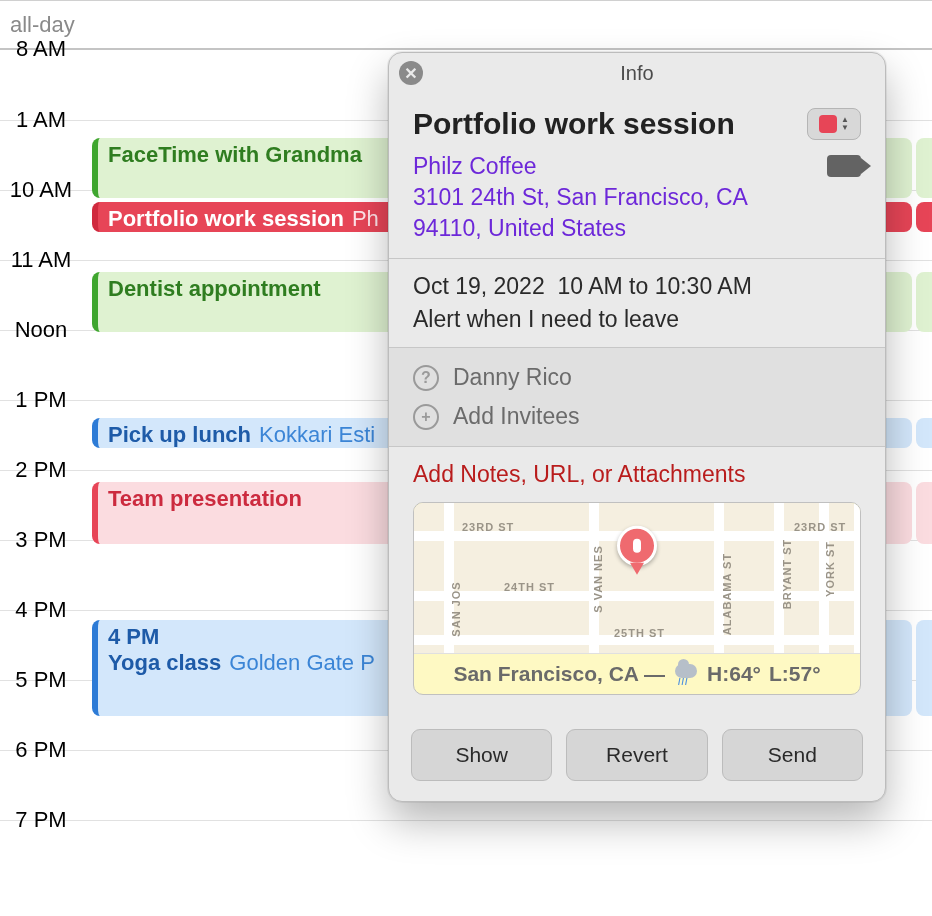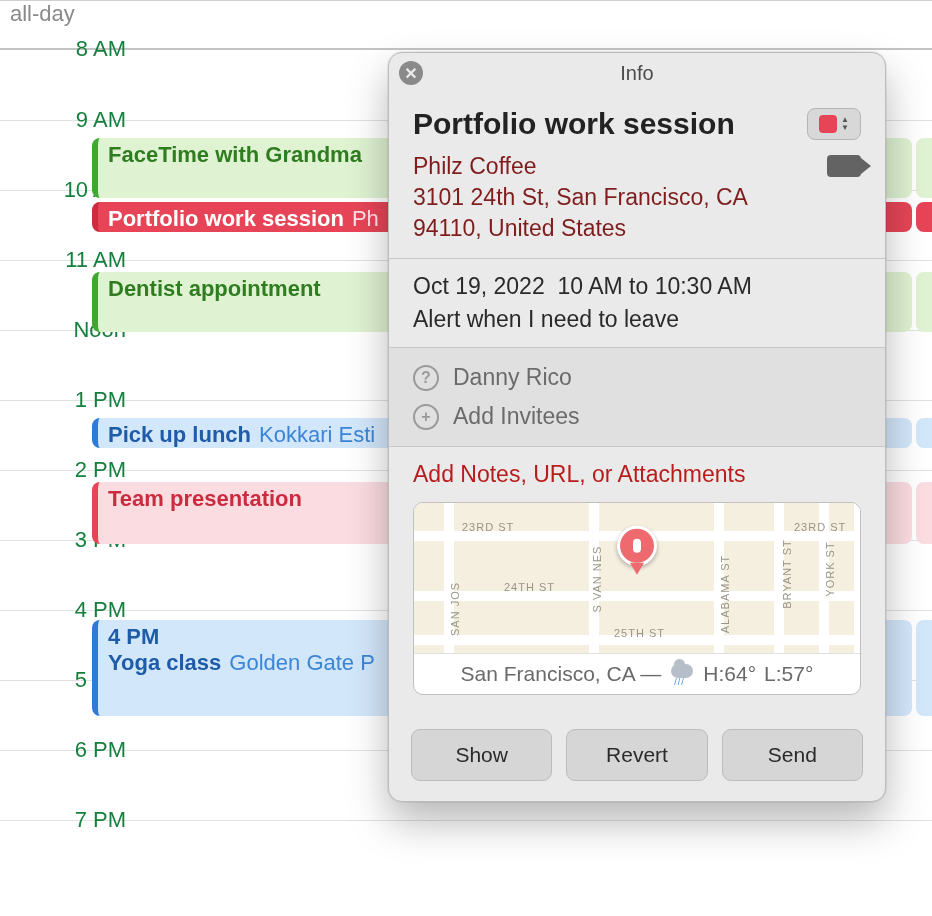--- a/index.html
+++ b/index.html
@@ -19,44 +19,43 @@
     left: 0; top: 0;
     width: 932px;
     height: 916px;
   }
   .allday-row {
     height: 50px;
     border-top: 1px solid #d0d0d0;
     border-bottom: 2px solid #c4c4c4;
     padding-left: 10px;
     display: flex;
-    align-items: flex-start;
+    align-items: center;
     font-size: 22px;
     color: #8a8a8a;
   }
   .hours {
     position: absolute;
     left: 0; top: 50px;
     width: 932px;
   }
   .hour-row {
     height: 70px;
     border-top: 1px solid #e1e1e1;
     position: relative;
   }
   .hour-row:first-child { border-top: none; }
   .hour-label {
     position: absolute;
     left: 0;
     top: -14px;
     width: 82px;
-    text-align: right;
+    text-align: center;
     font-size: 22px;
-    color: #15803d;
-    margin-left: 44px;
+    color: #000000;
   }
   .event {
     position: absolute;
     left: 92px;
     right: 20px;
     border-radius: 8px;
     padding: 4px 10px;
     font-size: 22px;
     font-weight: 700;
     overflow: hidden;
@@ -154,21 +153,21 @@
     line-height:8px;
     color:#555;
   }
   .location-block {
     margin-top:10px;
     display:flex;
     justify-content:space-between;
     align-items:flex-start;
     gap:12px;
   }
-  .loc-text { font-size:23px; color:#7f1d1d; line-height:1.35; }
+  .loc-text { font-size:23px; color:#6d28d9; line-height:1.35; }
   .video-icon {
     width:34px; height:22px;
     background:#636363;
     border-radius:4px;
     position:relative;
     flex-shrink:0;
     margin-top:4px;
   }
   .video-icon::after {
     content:"";
@@ -199,21 +198,22 @@
   }
 
   .notes-section { padding:14px 24px 18px; }
   .notes-placeholder { color:#b91c1c; font-size:23px; }
 
   .map-card {
     margin-top:14px;
     border:1px solid #c0c0c0;
     border-radius:10px;
     overflow:hidden;
-    background:#ffffff;
+    background:#fef9c3;
+    font-weight:bold;
   }
   .map-img {
     height:150px;
     background:#f5efe0;
     position:relative;
     overflow:hidden;
   }
   .street {
     position:absolute;
     background:#fff;
@@ -296,21 +296,21 @@
 <div class="cal">
   <div class="allday-row">
     <span>all-day</span>
   </div>
 
   <div class="hours">
     <div class="hour-row">
         <div class="hour-label">8 AM</div>
       </div>
     <div class="hour-row">
-        <div class="hour-label">9 AM</div>
+        <div class="hour-label">1 AM</div>
       </div>
     <div class="hour-row">
         <div class="hour-label">10 AM</div>
       </div>
     <div class="hour-row">
         <div class="hour-label">11 AM</div>
       </div>
     <div class="hour-row">
         <div class="hour-label">Noon</div>
       </div>

